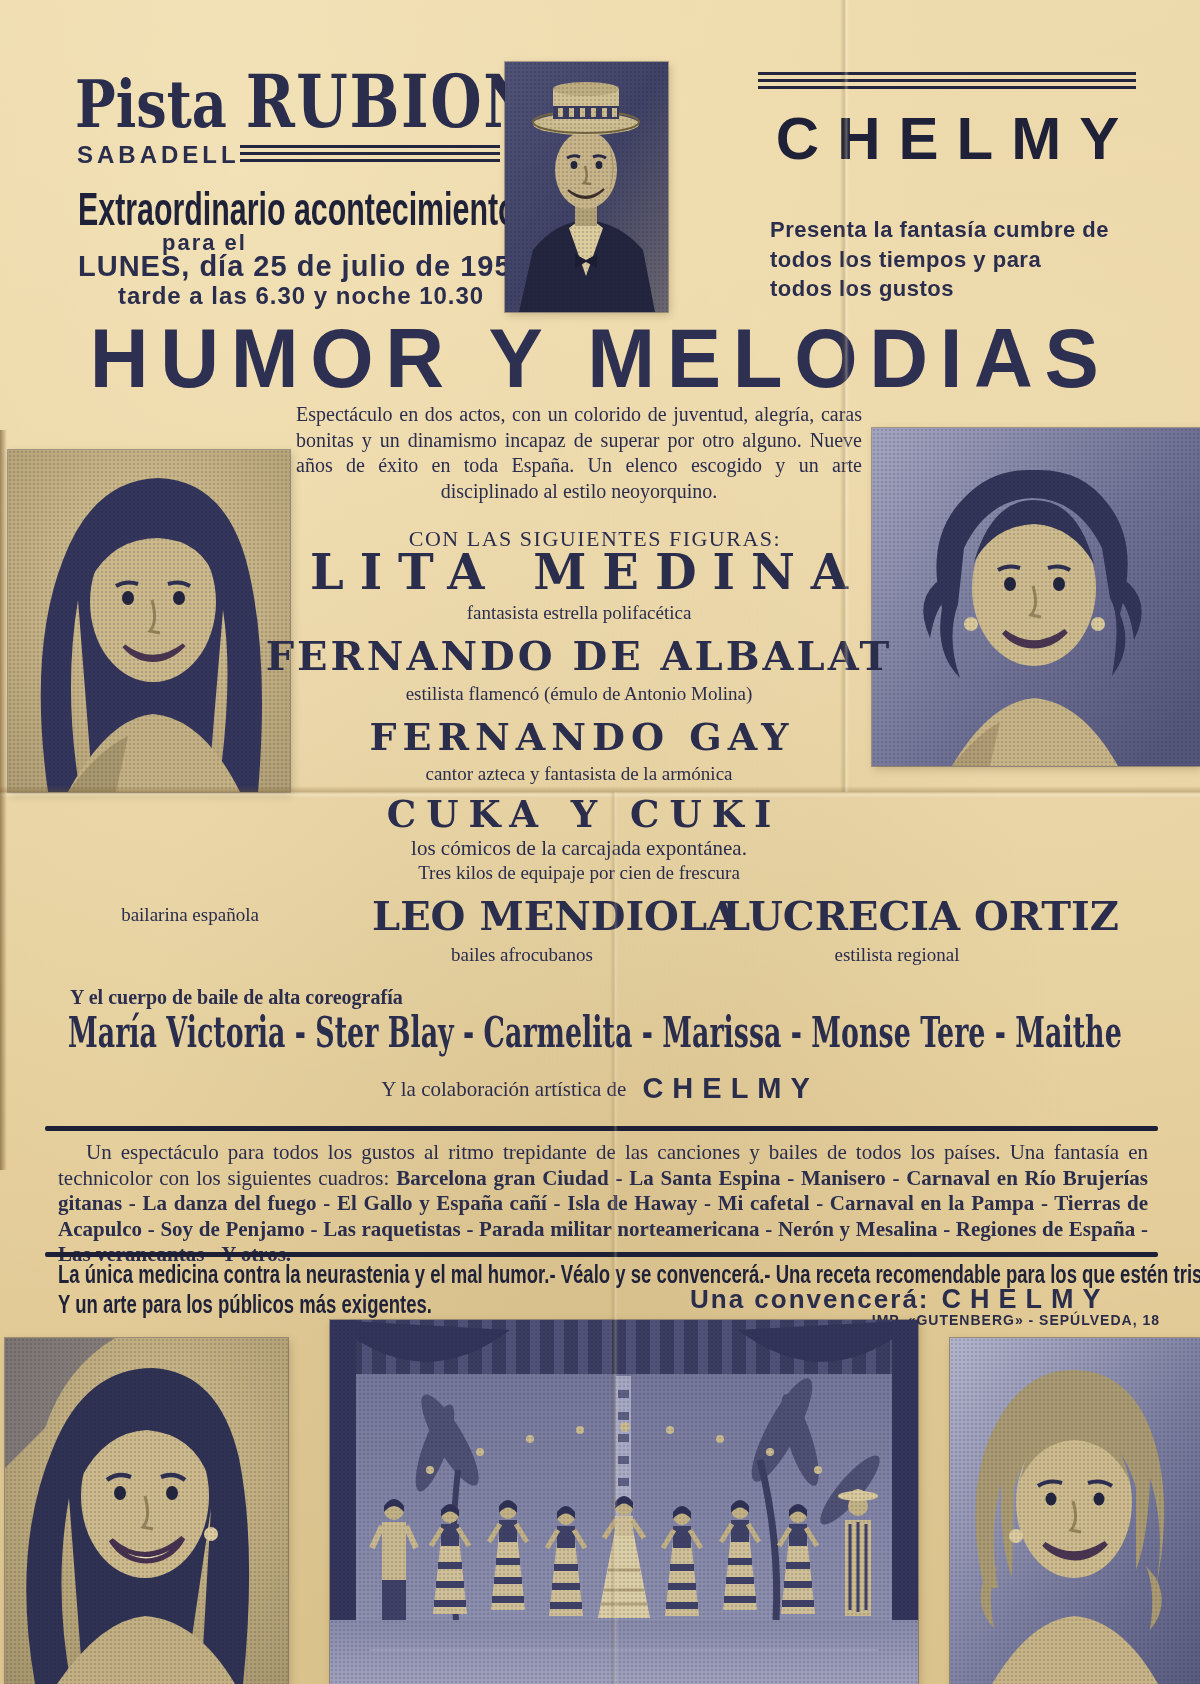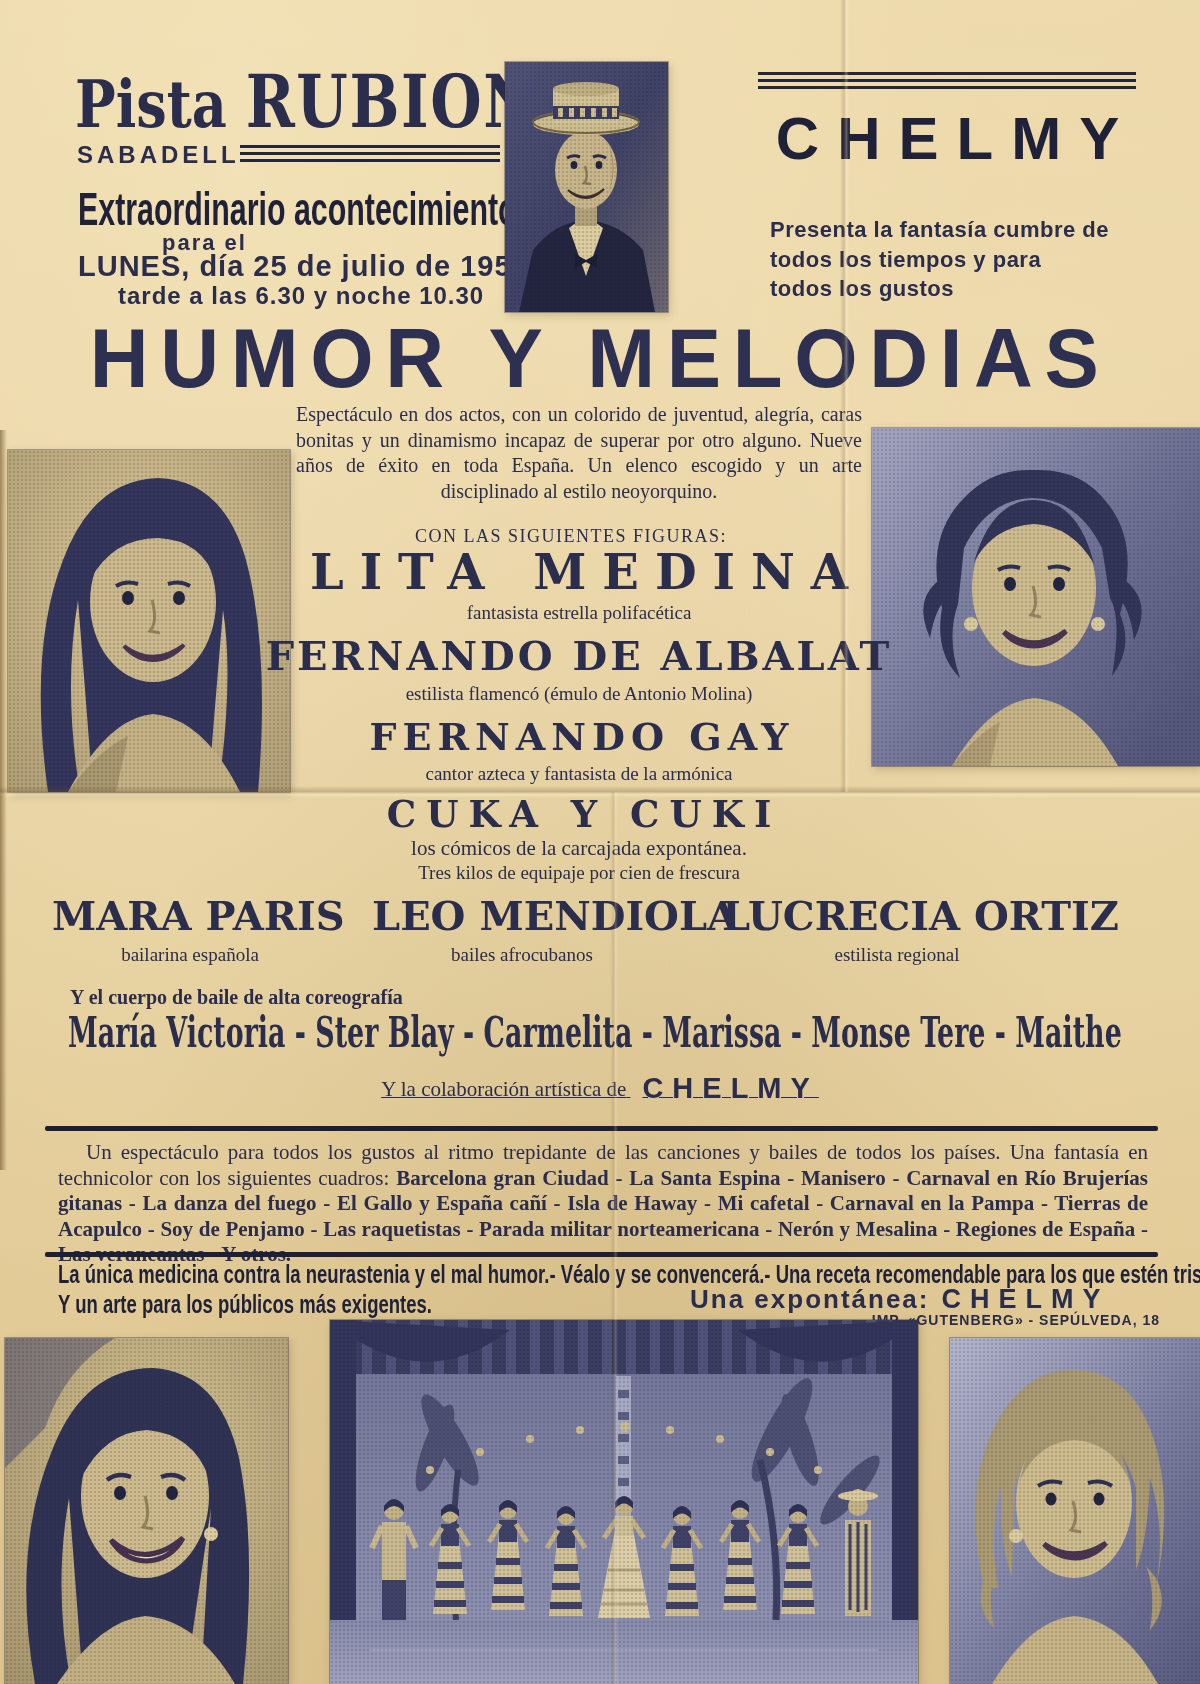--- a/index.html
+++ b/index.html
@@ -152,71 +152,70 @@
       <path d="M132,204 Q162,226 194,203 Q180,218 162,218 Q144,218 132,204Z" fill="#e8d9ae" stroke="#4a3550" stroke-width="5"></path>
       <circle cx="99" cy="196" r="7" fill="#d8c89c"></circle>
       <circle cx="226" cy="196" r="7" fill="#d8c89c"></circle>
       <path d="M80,338 Q118,274 162,270 Q210,274 246,338 Z" fill="#c6b386"></path>
       <path d="M80,338 Q105,306 128,294 L118,338Z" fill="#93815a" opacity=".45"></path>
     </svg>
   </div>
 
   <div class="abs serif" style="left:296px;top:402px;width:566px;font-size:20px;line-height:1.28;text-align:justify;text-align-last:center;">Espectáculo en dos actos, con un colorido de juventud, alegría, caras bonitas y un dinamismo incapaz de superar por otro alguno. Nueve años de éxito en toda España. Un elenco escogido y un arte disciplinado al estilo neoyorquino.</div>
 
-  <div class="abs serif ctr" style="left:288px;top:526px;width:566px;font-size:18px;letter-spacing:1.5px;">CON LAS SIGUIENTES FIGURAS:</div>
+  <div class="abs serif ctr" style="left:312px;top:526px;width:566px;font-size:22px;letter-spacing:1.5px;">CON LAS SIGUIENTES FIGURAS:</div>
 
   <div class="abs slab b ctr nowrap" style="left:246px;top:548px;width:666px;font-size:48px;letter-spacing:16px;text-indent:16px;line-height:1;">LITA MEDINA</div>
   <div class="abs serif ctr" style="left:296px;top:602px;width:566px;font-size:19px;">fantasista estrella polifacética</div>
 
   <div class="abs slab b ctr nowrap" style="left:246px;top:636px;width:666px;font-size:40px;letter-spacing:3px;line-height:1;">FERNANDO DE ALBALAT</div>
   <div class="abs serif ctr" style="left:296px;top:683px;width:566px;font-size:19px;">estilista flamencó (émulo de Antonio Molina)</div>
 
   <div class="abs slab b ctr nowrap" style="left:246px;top:718px;width:666px;font-size:38px;letter-spacing:6px;text-indent:6px;line-height:1;">FERNANDO GAY</div>
   <div class="abs slab b ctr nowrap" style="left:246px;top:796px;width:666px;font-size:37px;letter-spacing:10px;text-indent:10px;line-height:1;">CUKA Y CUKI</div>
 
   <div class="abs serif ctr" style="left:296px;top:763px;width:566px;font-size:19px;">cantor azteca y fantasista de la armónica</div>
   <div class="abs serif ctr" style="left:296px;top:836px;width:566px;font-size:21px;">los cómicos de la carcajada expontánea.</div>
   <div class="abs serif ctr" style="left:296px;top:862px;width:566px;font-size:19px;">Tres kilos de equipaje por cien de frescura</div>
 
   <div class="abs ctr" style="left:52px;top:896px;width:276px;">
-    <div class="slab b nowrap" style="font-size:40px;line-height:1;">MARA PARIS</div>
     <div class="serif" style="font-size:19px;margin-top:8px;">bailarina española</div>
   </div>
   <div class="abs ctr" style="left:372px;top:896px;width:300px;">
     <div class="slab b nowrap" style="font-size:40px;line-height:1;">LEO MENDIOLA</div>
     <div class="serif" style="font-size:19px;margin-top:8px;">bailes afrocubanos</div>
   </div>
   <div class="abs ctr" style="left:722px;top:896px;width:350px;">
     <div class="slab b nowrap" style="font-size:40px;line-height:1;">LUCRECIA ORTIZ</div>
     <div class="serif" style="font-size:19px;margin-top:8px;">estilista regional</div>
   </div>
 
   <div class="abs serif" style="left:70px;top:986px;font-size:20px;font-weight:bold;">Y el cuerpo de baile de alta coreografía</div>
   <div class="abs" style="left:68px;top:1012px;">
     <span class="fit slab b" style="font-size:42px;line-height:1;transform:scaleX(.64);">María Victoria  -  Ster Blay  -  Carmelita  -  Marissa  -  Monse Tere  -  Maithe</span>
   </div>
-  <div class="abs ctr" style="left:0;top:1072px;width:1200px;text-decoration:underline;">
+  <div class="abs ctr" style="left:0;top:1072px;width:1200px;">
     <span class="serif" style="font-size:21px;">Y la colaboración artística de</span>
     <span class="sans b" style="font-size:29px;letter-spacing:9px;margin-left:12px;vertical-align:-2px;">CHELMY</span>
   </div>
 
   <div class="abs rule" style="left:45px;top:1126px;width:1113px;"></div>
   <div class="abs serif" style="left:58px;top:1140px;width:1090px;font-size:21px;line-height:1.22;text-align:justify;text-indent:28px;">
     <span>Un espectáculo para todos los gustos al ritmo trepidante de las canciones y bailes de todos los países.   Una fantasía en technicolor con los siguientes cuadros: </span><span class="b">Barcelona gran Ciudad - La Santa Espina - Manisero - Carnaval en Río Brujerías gitanas - La danza del fuego - El Gallo y España cañí - Isla de Haway - Mi cafetal - Carnaval en la Pampa - Tierras de Acapulco - Soy de Penjamo - Las raquetistas - Parada militar norteamericana - Nerón y Mesalina - Regiones de España - Las veraneantas - Y otros.</span>
   </div>
   <div class="abs rule" style="left:45px;top:1252px;width:1113px;"></div>
 
   <div class="abs ink-dark" style="left:58px;top:1262px;">
     <span class="fit sx74 sans b" style="font-size:25px;line-height:1;">La única medicina contra la neurastenia y el mal humor.- Véalo y se convencerá.- Una receta recomendable para los que estén tristes.</span>
   </div>
   <div class="abs ink-dark" style="left:58px;top:1292px;">
     <span class="fit sx74 sans b" style="font-size:25px;line-height:1;">Y un arte para los públicos más exigentes.</span>
   </div>
   <div class="abs nowrap" style="left:690px;top:1284px;width:368px;text-align:right;">
-    <span class="sans b" style="font-size:26px;letter-spacing:2px;">Una expontánea:</span>
+    <span class="sans b" style="font-size:26px;letter-spacing:2px;">Una convencerá:</span>
     <span class="sans b" style="font-size:27px;letter-spacing:9px;margin-left:8px;">CHELMY</span>
   </div>
   <div class="abs sans b nowrap" style="left:860px;top:1312px;width:300px;text-align:right;font-size:14px;letter-spacing:1px;color:#2a2c48;">IMP. «GUTENBERG» - SEPÚLVEDA, 18</div>
 
   <div class="abs photo" style="left:5px;top:1338px;width:283px;height:346px;">
     <svg width="283" height="346" viewBox="0 0 283 346">
       <defs>
         <radialGradient id="bl-bg" cx=".55" cy=".35" r="1">
           <stop offset="0" stop-color="#d3c191"></stop>
             <stop offset="1" stop-color="#9d8b64"></stop>

